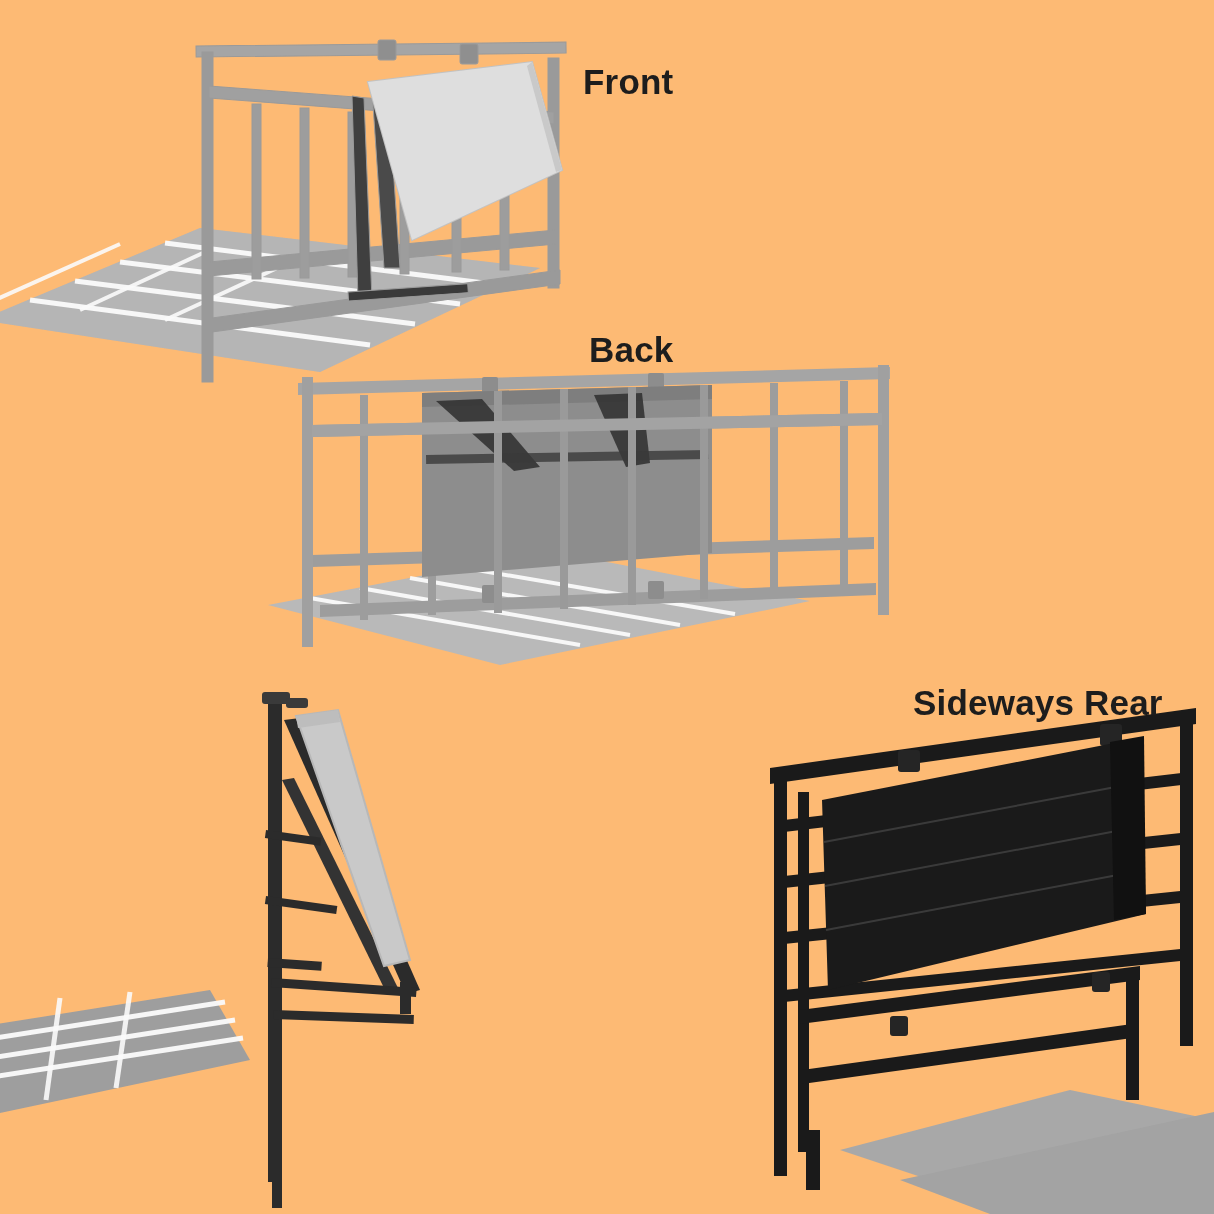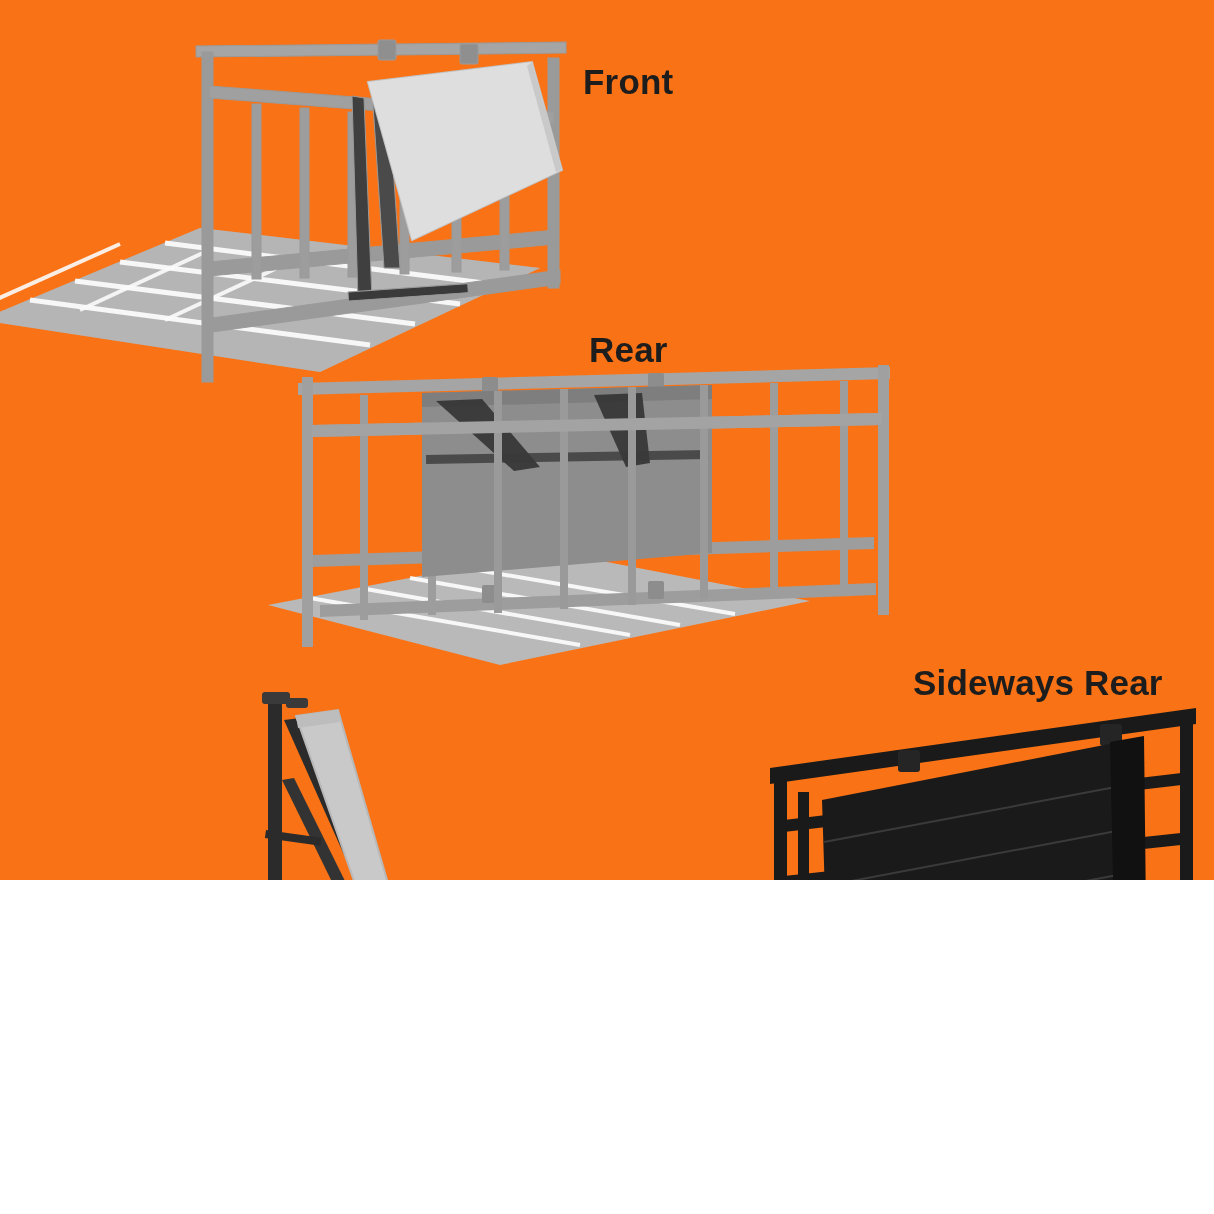--- a/index.html
+++ b/index.html
@@ -3,37 +3,37 @@
 <meta charset="utf-8">
 <style>
   html, body {
     margin: 0;
     padding: 0;
     background: #ffffff;
   }
   #stage {
     position: relative;
     width: 1214px;
-    height: 880px;
-    background: #f97316;
+    height: 1214px;
+    background: #fdba74;
     overflow: hidden;
     font-family: "Liberation Sans", sans-serif;
   }
   .label {
     position: absolute;
     font-family: "Liberation Sans", sans-serif;
     font-weight: bold;
     color: #1d1d1d;
     white-space: nowrap;
     letter-spacing: 0.2px;
   }
   #label-front   { left: 583px; top: 62px;  font-size: 35px; }
   #label-back    { left: 589px; top: 330px; font-size: 35px; }
   #label-sideways{ left: 66px;  top: 808px; font-size: 35px; }
-  #label-sideways-rear { left: 913px; top: 663px; font-size: 35px; }
+  #label-sideways-rear { left: 913px; top: 683px; font-size: 35px; }
 
   .viewsvg {
     position: absolute;
     pointer-events: none;
   }
   #view-front          { left: 0px;   top: 0px;   width: 600px; height: 400px; }
   #view-back           { left: 250px; top: 355px; width: 680px; height: 340px; }
   #view-sideways       { left: 0px;   top: 660px; width: 450px; height: 554px; }
   #view-sideways-rear  { left: 740px; top: 680px; width: 474px; height: 534px; }
 </style>
@@ -228,16 +228,16 @@
       <g stroke="#555555" stroke-width="2" fill="none" opacity="0.55">
         <line x1="84" y1="162" x2="402" y2="102"></line>
         <line x1="85" y1="206" x2="403" y2="146"></line>
         <line x1="86" y1="250" x2="404" y2="190"></line>
       </g>
       <polygon points="370,62 404,56 406,234 374,240" fill="#111111"></polygon>
     </g>
   </svg>
 
   <div class="label" id="label-front">Front</div>
-  <div class="label" id="label-back">Rear</div>
+  <div class="label" id="label-back">Back</div>
   <div class="label" id="label-sideways-rear">Sideways Rear</div>
 
 </div>
 
 </body></html>

